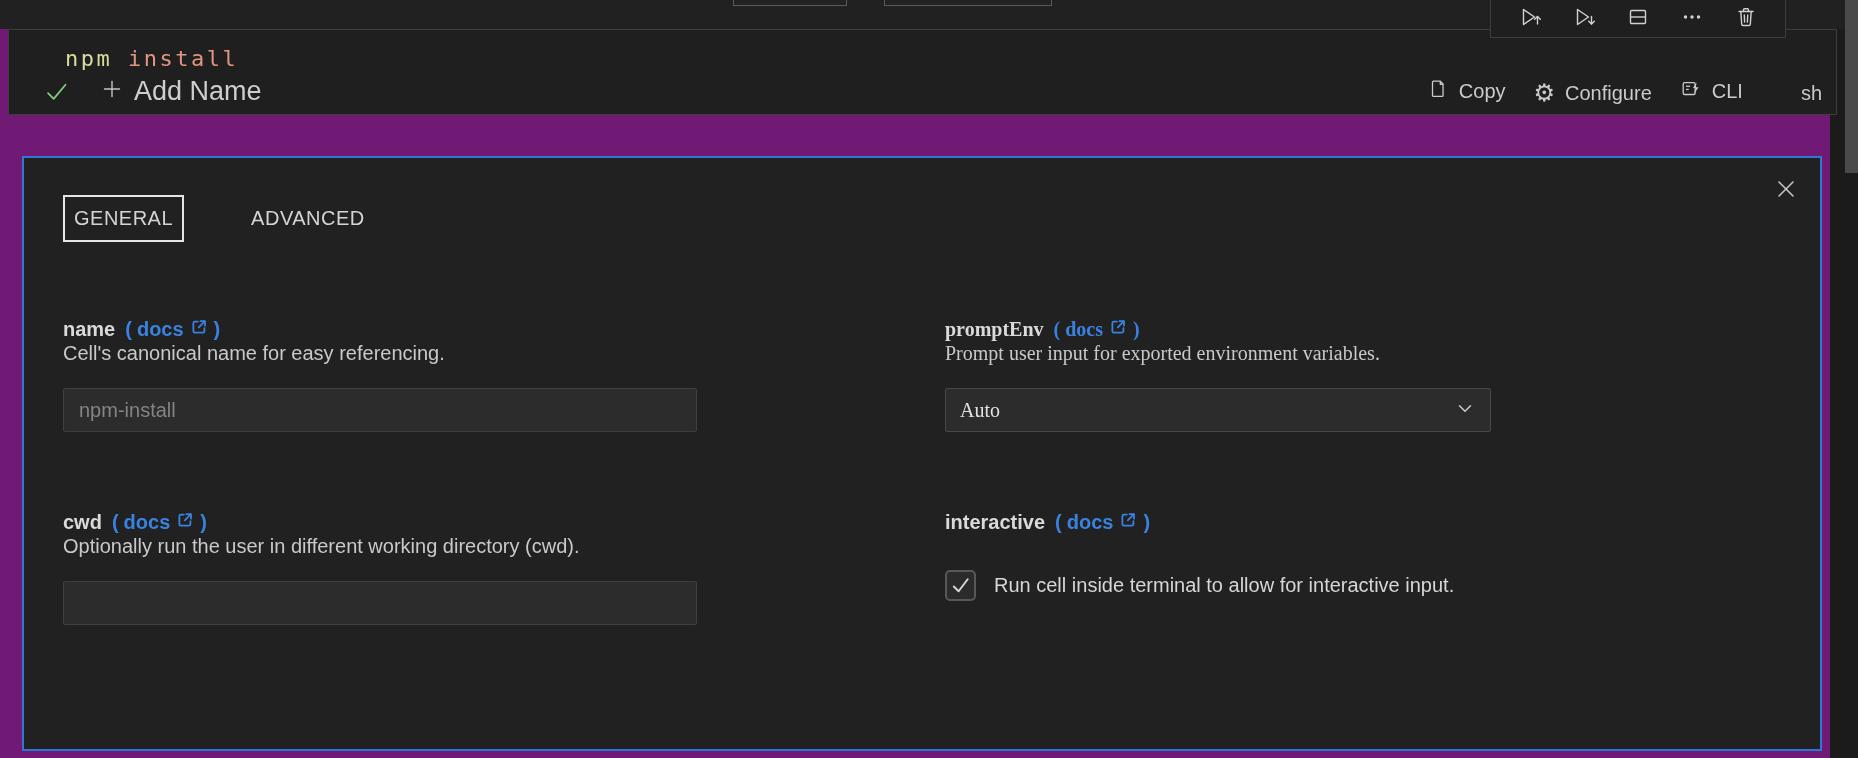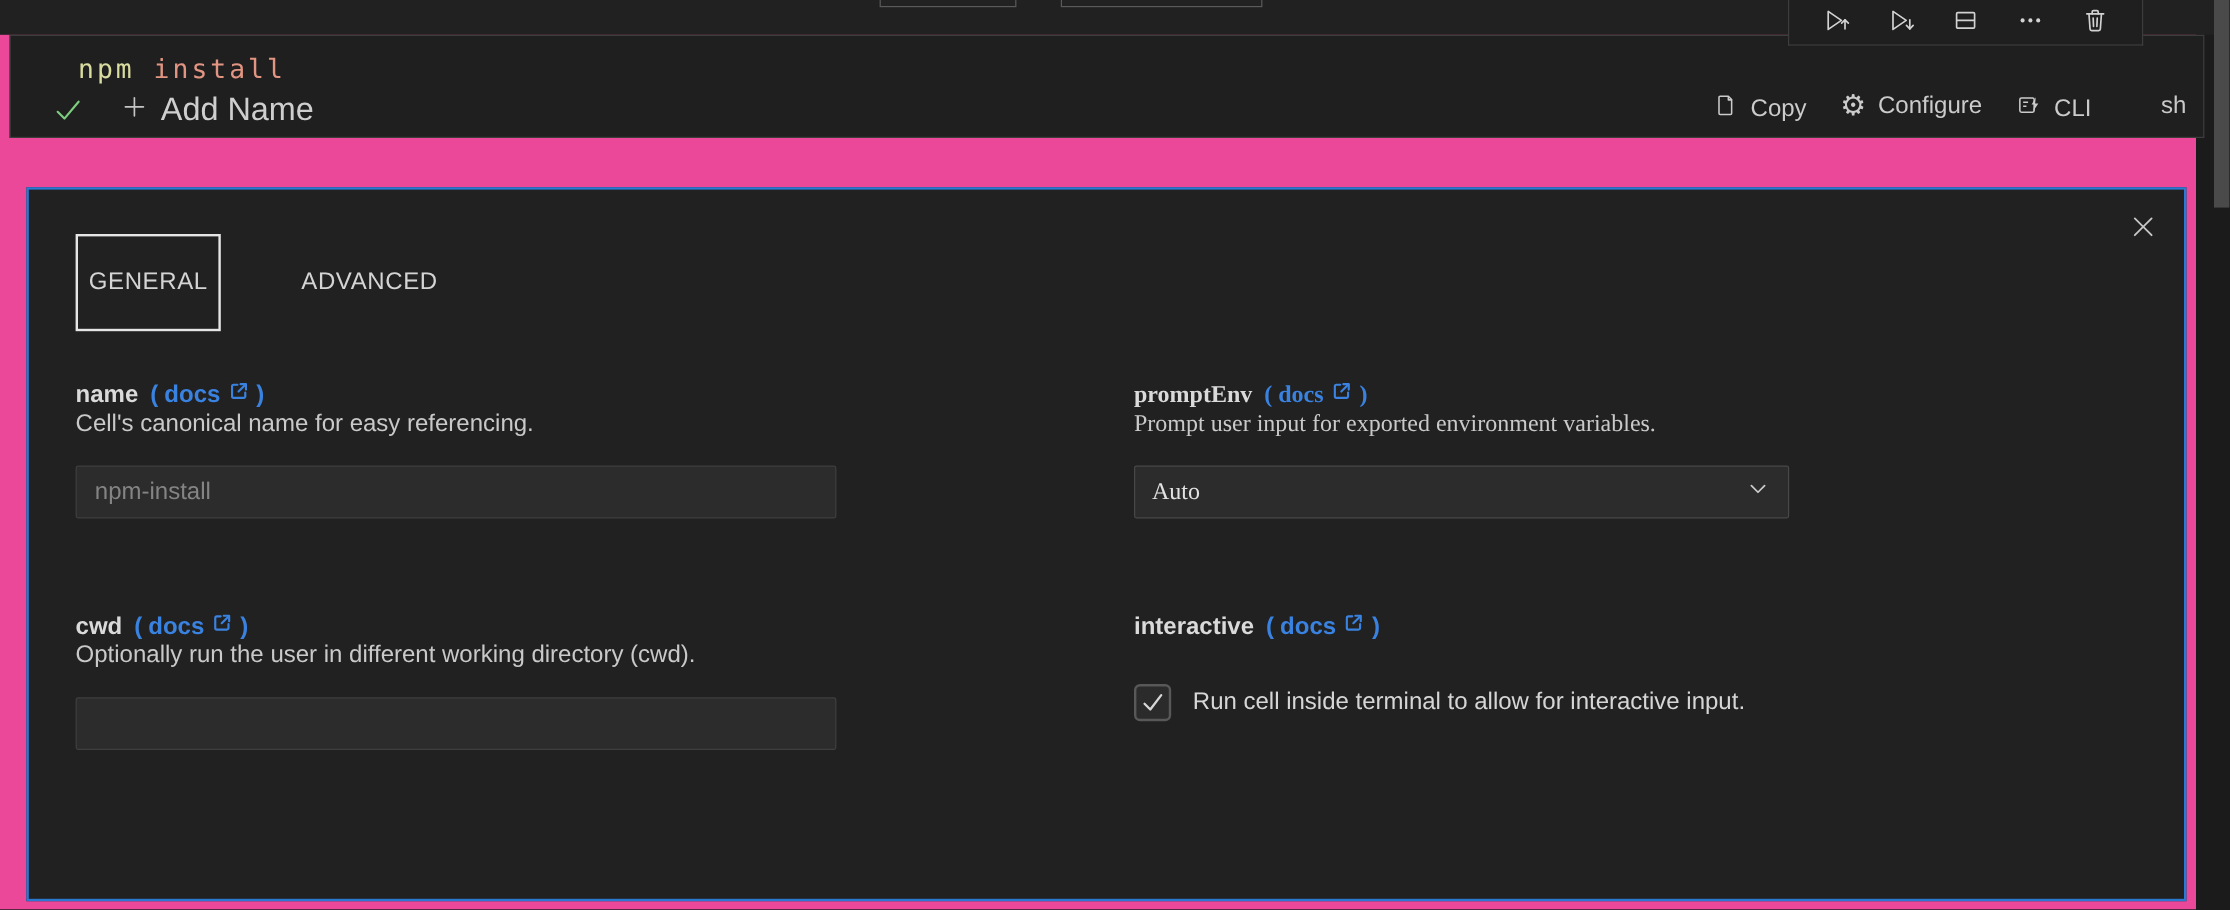--- a/index.html
+++ b/index.html
@@ -1,18 +1,18 @@
 <!DOCTYPE html>
 <html><head>
 <meta charset="utf-8">
 <style>
   * { margin:0; padding:0; box-sizing:border-box; }
   html,body { width:1858px; height:758px; background:#1b1b1b; overflow:hidden;
               font-family:"Liberation Sans","DejaVu Sans",sans-serif; }
-  .screen { position:relative; width:1830px; height:758px; background:#ec4899; }
+  .screen { position:relative; width:1830px; height:758px; background:#701a75; }
 
   
   .top-strip { position:absolute; left:0; top:0; width:1858px; height:29px; background:#212121; }
   .clipped-box { position:absolute; top:-22px; height:28px; border:1px solid #5a5a5a; background:#222; }
   .clipped-box.b1 { left:733px; width:114px; }
   .clipped-box.b2 { left:884px; width:168px; }
 
   
   .cell-toolbar { position:absolute; left:1490px; top:0; width:296px; height:38px;
     background:#1f1f1f; border:1px solid #3d3d3d; border-top:none;
@@ -31,37 +31,37 @@
     font-size:22px; letter-spacing:2.5px; white-space:pre; }
   .tok-cmd { color:#d9dc9f; }
   .tok-arg { color:#e29582; }
   .status-row { position:absolute; left:34px; right:14px; bottom:7px; height:32px;
     display:flex; align-items:center; font-size:20px; color:#c9c9c9; }
   .success-check { width:27px; height:27px; color:#7ecd7e; margin-right:31px; flex:none; }
   .add-name { display:flex; align-items:flex-start; gap:11px; color:#cecece; cursor:pointer;
     background:none; border:none; font-size:27px; font-family:inherit; }
   .add-name svg { width:22px; height:22px; color:#c5c5c5; }
   .spacer { flex:1; }
-  .cell-actions { display:flex; align-items:flex-start; gap:28px; }
+  .cell-actions { display:flex; align-items:flex-end; gap:28px; }
   .action-item { display:flex; align-items:center; gap:10px; color:#cbcbcb; cursor:pointer;
     background:none; border:none; font-size:20px; font-family:inherit; }
   .action-item svg { width:22px; height:22px; }
   .gear-glyph { font-size:24px; line-height:22px; color:#cbcbcb; }
   .lang-label { margin-left:30px; color:#c9c9c9; cursor:pointer; background:none; border:none;
     font-size:20px; font-family:inherit; }
 
   
   .dialog { position:absolute; left:22px; top:156px; width:1800px; height:595px;
     background:#212121; border:2px solid #2c79d4; }
   .close-btn { position:absolute; top:18px; right:20px; width:28px; height:28px; color:#c8c8c8;
     background:none; border:none; cursor:pointer; display:flex; align-items:center; justify-content:center; }
   .close-btn svg { width:24px; height:24px; }
 
   .tabs { position:absolute; left:39px; top:37px; display:flex; align-items:center; gap:56px; }
-  .tab { font-size:20px; color:#d4d4d4; padding:27px 9px; border:2px solid transparent;
+  .tab { font-size:20px; color:#d4d4d4; padding:10px 9px; border:2px solid transparent;
     background:none; cursor:pointer; font-family:inherit; letter-spacing:0.5px; }
   .tab.active { border-color:#e6e6e6; }
 
   .field { position:absolute; }
   .f-name        { left:39px;  top:157px; width:634px; }
   .f-promptenv   { left:921px; top:157px; width:546px;font-family:Liberation Serif, serif; }
   .f-cwd         { left:39px;  top:350px; width:634px; }
   .f-interactive { left:921px; top:350px; width:840px; }
 
   .field-head { display:flex; align-items:flex-end; gap:10px; height:26px; }

